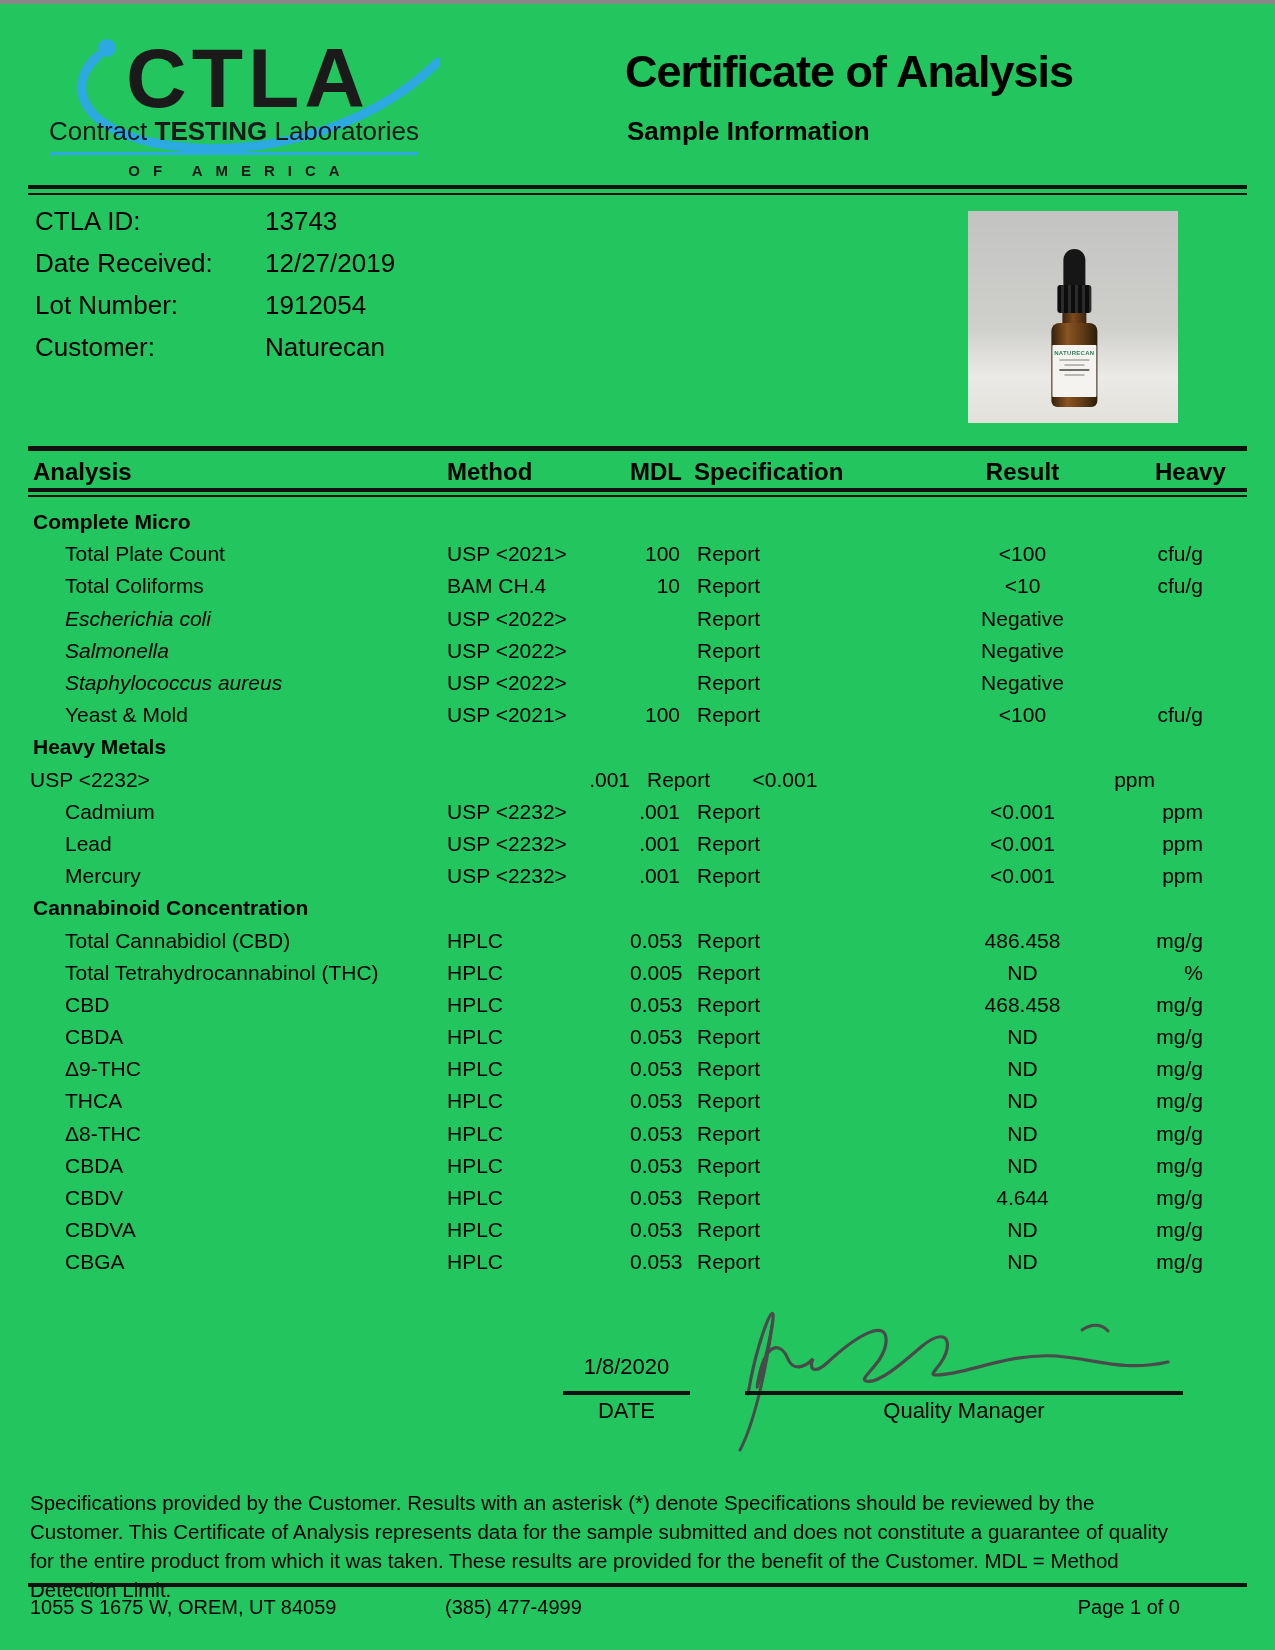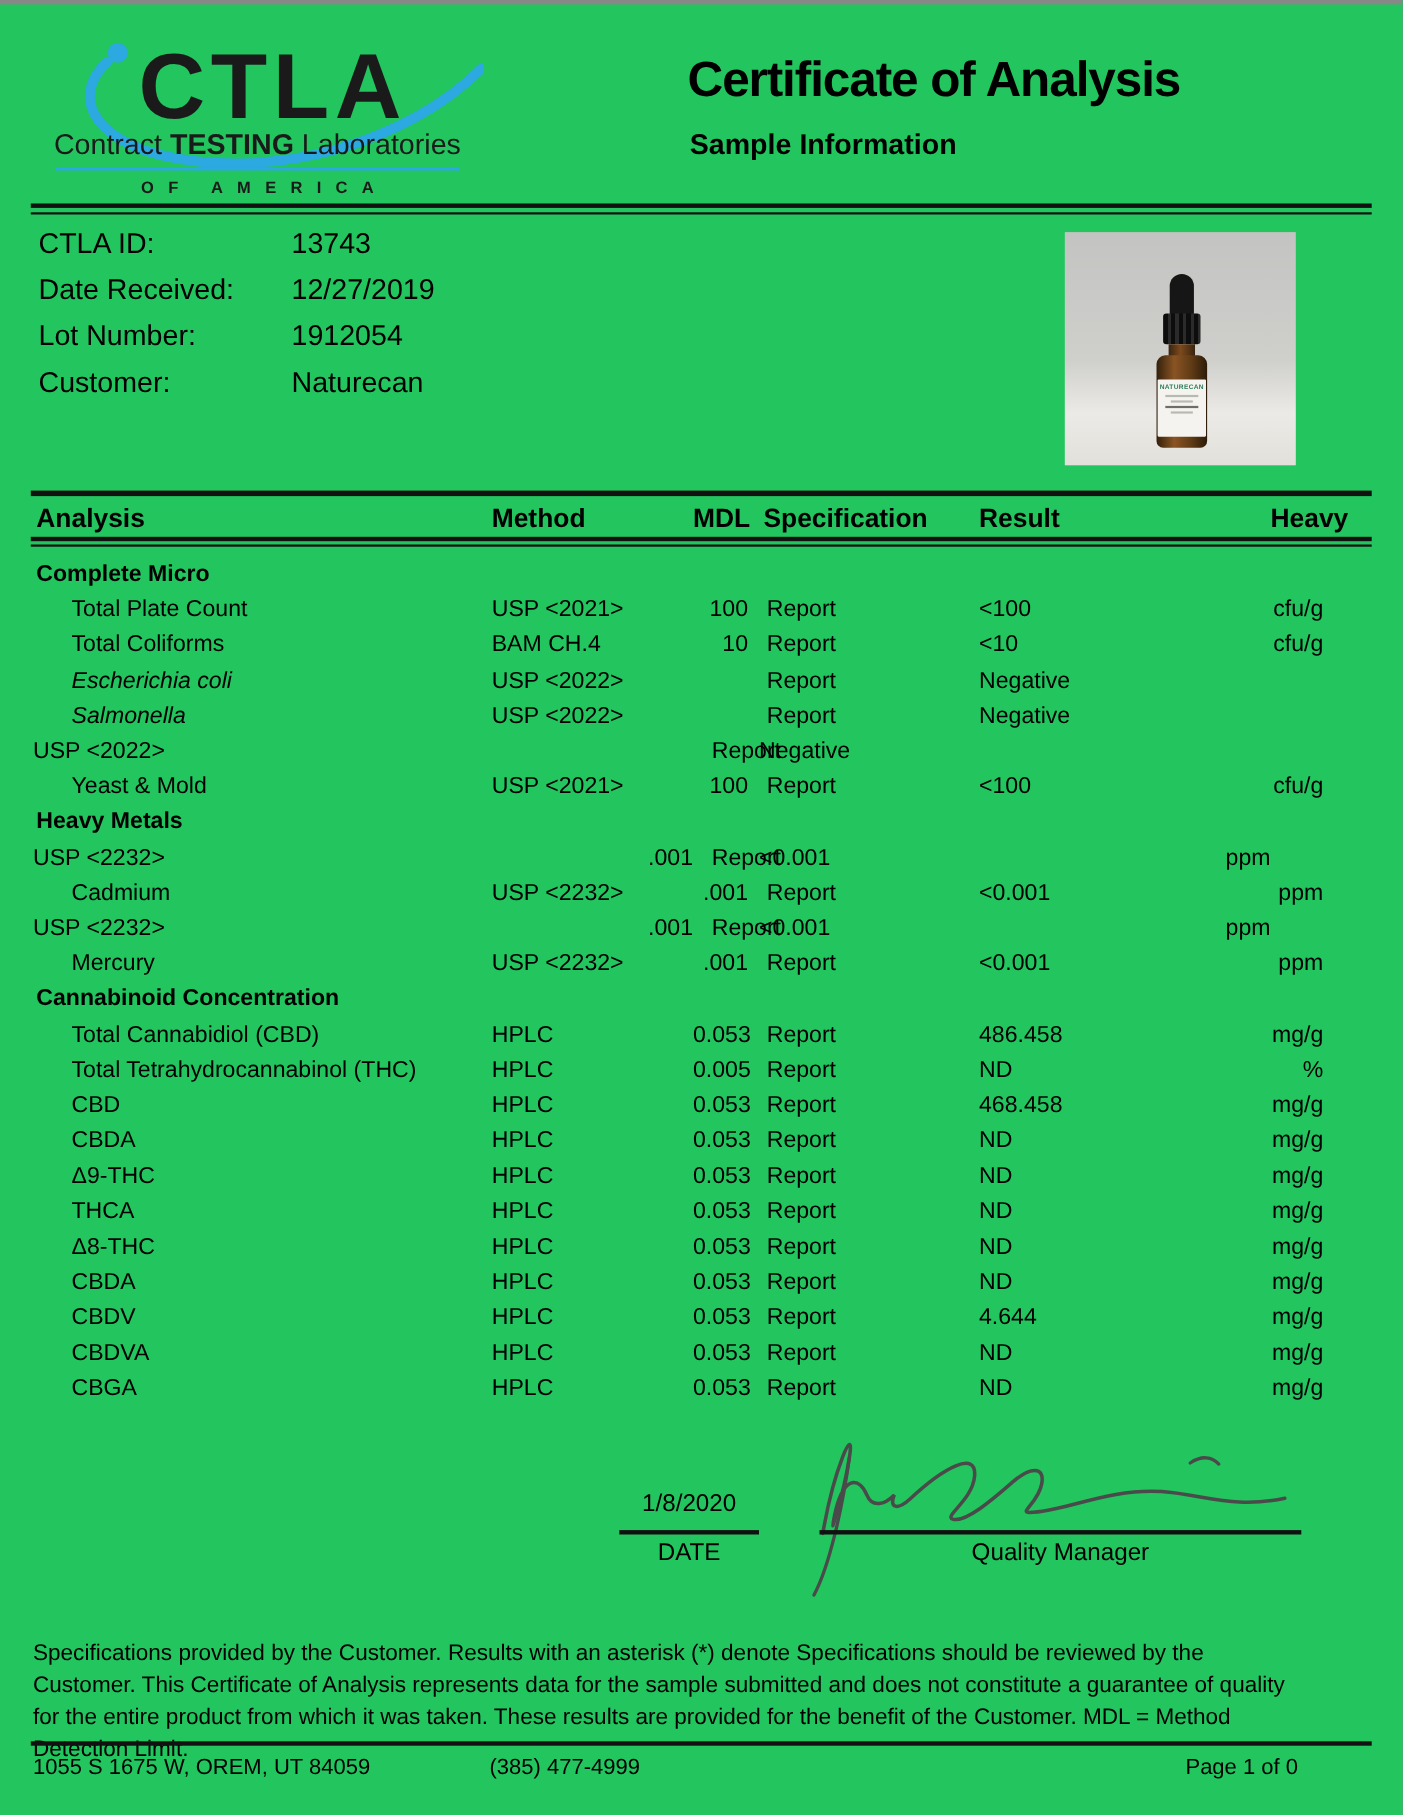--- a/index.html
+++ b/index.html
@@ -46,21 +46,21 @@
                 grid-template-columns:417px 183px 50px 200px 275px 48px;
                 font-size:24px; font-weight:bold; align-items:end; }
   .tbl-body { position:absolute; left:30px; top:502px; width:1173px; }
   .t-row { height:32.2px; display:grid; grid-template-columns:417px 183px 50px 200px 275px 48px; align-items:center; font-size:21px; }
   .t-row.section { font-weight:bold; }
   .c-analysis { padding-left:3px; white-space:nowrap; }
   .t-row:not(.section) .c-analysis { padding-left:35px; }
   .t-row.italic .c-analysis { font-style:italic; }
   .c-mdl { text-align:right; white-space:nowrap; }
   .c-spec { padding-left:17px; }
-  .c-result { padding-left:10px; }
+  .c-result { padding-left:10px;text-align:center; }
   .c-units { text-align:right; white-space:nowrap; }
   .tbl-header .c-spec { padding-left:14px; }
 
   
   .date-value { position:absolute; left:563px; top:1350px; width:127px; text-align:center; font-size:22px; }
   .date-label { position:absolute; left:563px; top:1394px; width:127px; text-align:center; font-size:22px; }
   .sig-line-date { top:1387px; left:563px; width:127px; height:4px; }
   .sig-line-qm { top:1387px; left:745px; width:438px; height:4px; }
   .qm-label { position:absolute; left:745px; top:1394px; width:438px; text-align:center; font-size:22px; }
   .sig-svg { position:absolute; left:730px; top:1270px; width:450px; height:180px; }
@@ -177,20 +177,21 @@
       </div>
       <div class="t-row italic">
         <div class="c-analysis">Salmonella</div>
         <div class="c-method">USP &lt;2022&gt;</div>
         <div class="c-mdl"></div>
         <div class="c-spec">Report</div>
         <div class="c-result">Negative</div>
         <div class="c-units"></div>
       </div>
       <div class="t-row italic">
+        <div class="c-analysis">Staphylococcus aureus</div>
         <div class="c-method">USP &lt;2022&gt;</div>
         <div class="c-mdl"></div>
         <div class="c-spec">Report</div>
         <div class="c-result">Negative</div>
         <div class="c-units"></div>
       </div>
       <div class="t-row">
         <div class="c-analysis">Yeast &amp; Mold</div>
         <div class="c-method">USP &lt;2021&gt;</div>
         <div class="c-mdl">100</div>
@@ -215,20 +216,21 @@
       </div>
       <div class="t-row">
         <div class="c-analysis">Cadmium</div>
         <div class="c-method">USP &lt;2232&gt;</div>
         <div class="c-mdl">.001</div>
         <div class="c-spec">Report</div>
         <div class="c-result">&lt;0.001</div>
         <div class="c-units">ppm</div>
       </div>
       <div class="t-row">
+        <div class="c-analysis">Lead</div>
         <div class="c-method">USP &lt;2232&gt;</div>
         <div class="c-mdl">.001</div>
         <div class="c-spec">Report</div>
         <div class="c-result">&lt;0.001</div>
         <div class="c-units">ppm</div>
       </div>
       <div class="t-row">
         <div class="c-analysis">Mercury</div>
         <div class="c-method">USP &lt;2232&gt;</div>
         <div class="c-mdl">.001</div>

